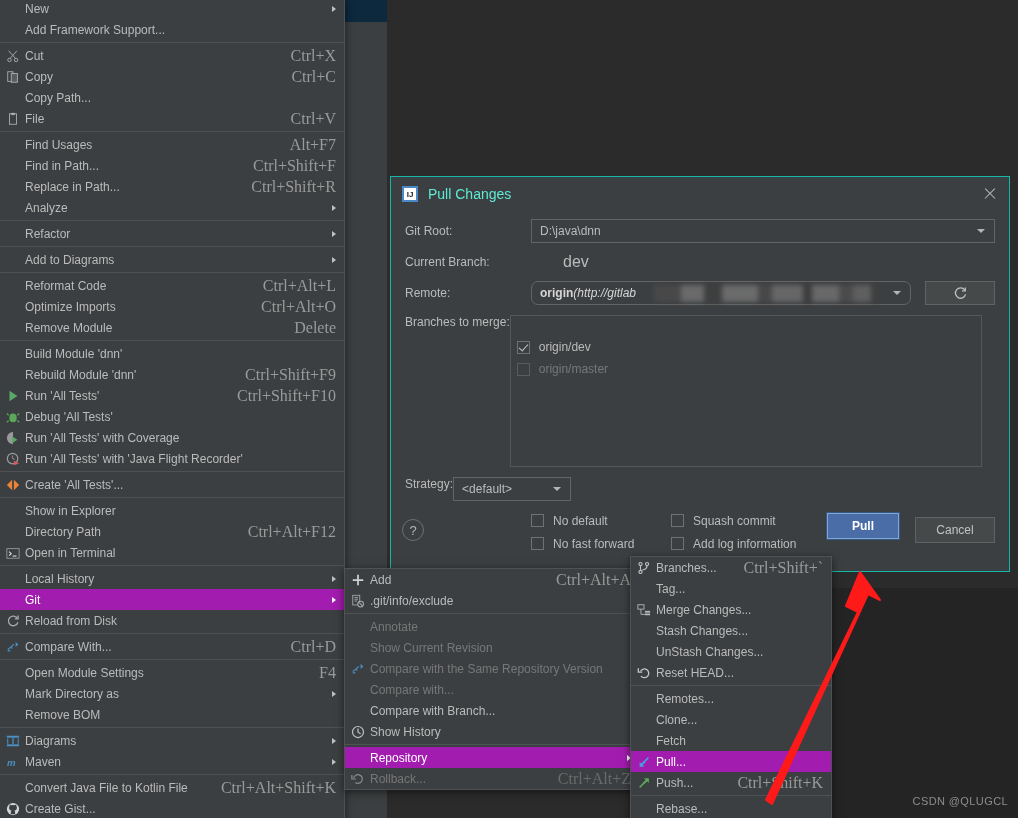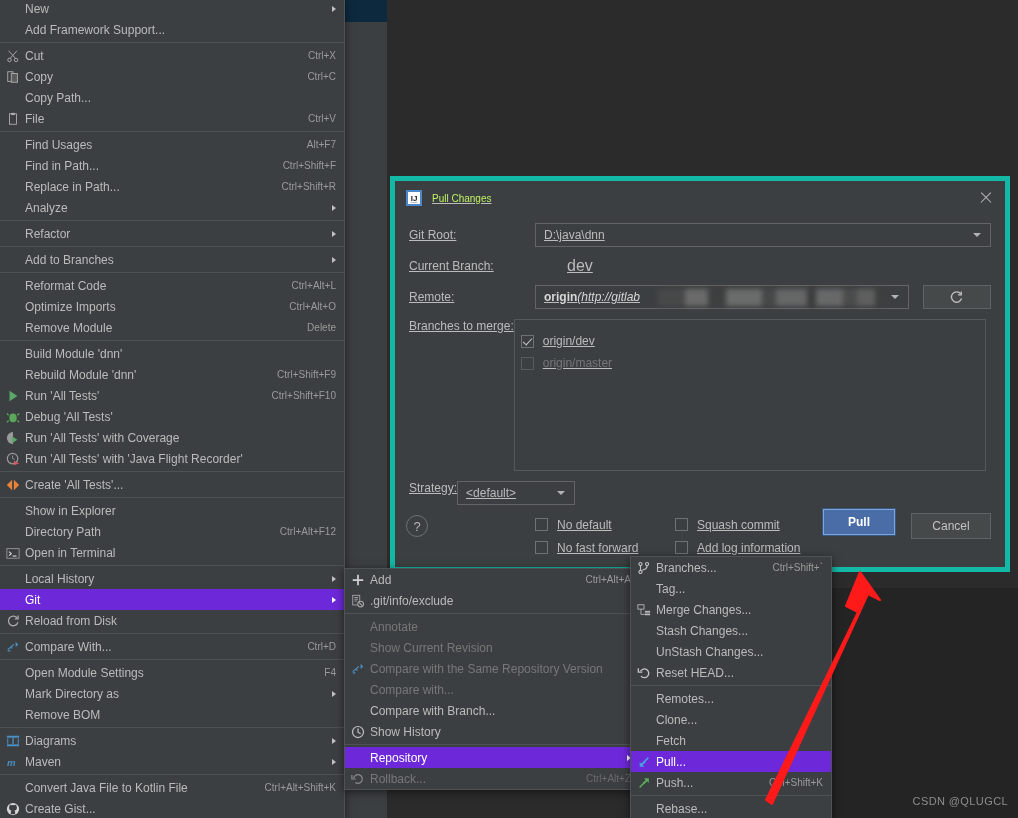--- a/index.html
+++ b/index.html
@@ -56,30 +56,30 @@
   }
   .mi {
     position:relative;
     height:21px;
     display:flex; align-items:center;
     padding:0 8px 0 0;
     color:#bbbbbb;
     white-space:nowrap;
     box-sizing:border-box;
   }
-  .mi.sel { background:#6d28d9; color:#ffffff; }
+  .mi.sel { background:#a21caf; color:#ffffff; }
   .mi.disabled { color:#777777; }
   .mi .ico {
     width:25px; min-width:25px; height:16px;
     display:flex; align-items:center; justify-content:center;
     margin-left:0;
   }
   .mi .lbl { flex:1 1 auto; font-size:12px; }
   .mi .acc {
-    margin-left:18px; color:#9a9a9a; font-size:10px;
+    margin-left:18px; color:#9a9a9a; font-size:16px;font-family:Liberation Serif, serif;
   }
   .mi.disabled .acc { color:#6a6a6a; }
   .mi .arrow {
     margin-left:10px;
     width:0;height:0;
     border-left:4px solid #c0c0c0;
     border-top:3.5px solid transparent;
     border-bottom:3.5px solid transparent;
   }
   .mi.sel .arrow { border-left-color:#ffffff; }
@@ -91,37 +91,36 @@
 
   
   #ctx-git { left:344px; top:568px; width:296px; }
   
   #ctx-repo { left:630px; top:556px; width:202px; }
 
   
   #pull-dialog {
     position:absolute; left:390px; top:176px; width:620px; height:396px;
     background:#3c3f41;
-    border:5px solid #14b8a6;
+    border:1px solid #14b8a6;
     box-sizing:border-box;
-    text-decoration:underline;
   }
   #dlg-titlebar {
     height:34px; display:flex; align-items:center;
     padding:0 8px 0 11px;
   }
   #dlg-icon {
     width:16px;height:16px;margin-right:10px;
     background:#ffffff; border:2px solid #4a88c7;
     display:flex;align-items:center;justify-content:center;
     font-size:8px;font-weight:bold;color:#222;
     font-family:"Liberation Sans",sans-serif;
     box-sizing:border-box;
   }
-  #dlg-title { font-size:10px; color:#bef264; flex:1 1 auto; }
+  #dlg-title { font-size:14px; color:#5eead4; flex:1 1 auto; }
   #dlg-close {
     width:22px;height:22px;position:relative;cursor:default;
   }
   #dlg-close:before, #dlg-close:after {
     content:""; position:absolute; left:4px; top:10px;
     width:14px; height:1.4px; background:#b9b9b9;
   }
   #dlg-close:before { transform:rotate(45deg); }
   #dlg-close:after  { transform:rotate(-45deg); }
 
@@ -139,21 +138,21 @@
   }
   .combo .ctext { flex:1 1 auto; overflow:hidden; white-space:nowrap; }
   .caret {
     width:0;height:0;
     border-top:4px solid #b4b4b4;
     border-left:4px solid transparent;
     border-right:4px solid transparent;
     margin:0 5px;
   }
   #gitroot-combo { width:472px; }
-  #remote-combo  { width:382px; position:relative; }
+  #remote-combo  { width:382px; position:relative;border-radius:7px; }
   #remote-combo .ctext { color:#d6d6d6; }
   #remote-combo b { font-weight:bold; }
   #remote-combo i { font-style:italic; }
   .blur-mask {
     position:absolute; left:122px; top:3px; width:226px; height:17px;
     background:
       linear-gradient(90deg,#4a4a4a 0 12%, #6f6f6f 12% 22%, #3f3f3f 22% 30%,
       #707070 30% 46%, #494949 46% 52%, #6b6b6b 52% 66%, #3c3c3c 66% 70%,
       #6d6d6d 70% 82%, #4d4d4d 82% 88%, #636363 88% 96%, #3f3f3f 96% 100%);
     filter: blur(2.5px);
@@ -163,21 +162,21 @@
     width:70px;height:24px;margin-left:14px;
     background:#45494a; border:1px solid #5e6364;
     display:flex;align-items:center;justify-content:center;
     box-sizing:border-box;
   }
 
   #branches-row { display:flex; align-items:flex-start; margin-bottom:10px; }
   #branches-list {
     width:472px; height:152px;
     background:#3c3f41; border:1px solid #555858;
-    box-sizing:border-box; padding:10px 0 0 6px;
+    box-sizing:border-box; padding:20px 0 0 6px;
   }
   .cbrow { display:flex; align-items:center; height:22px; font-size:12px; }
   .cbox {
     width:13px;height:13px;box-sizing:border-box;
     border:1px solid #6e7273; background:#3c3f41;
     margin-right:9px; position:relative;
   }
   .cbox.checked:after {
     content:""; position:absolute; left:3px; top:0px;
     width:4px;height:8px; border:solid #c6c6c6;
@@ -399,21 +398,21 @@
     </div>
     <div class="sep"></div>
     <div class="mi">
       <span class="ico"></span>
       <span class="lbl">Refactor</span>
       <span class="arrow"></span>
     </div>
     <div class="sep"></div>
     <div class="mi">
       <span class="ico"></span>
-      <span class="lbl">Add to Branches</span>
+      <span class="lbl">Add to Diagrams</span>
       <span class="arrow"></span>
     </div>
     <div class="sep"></div>
     <div class="mi">
       <span class="ico"></span>
       <span class="lbl">Reformat Code</span>
       <span class="acc">Ctrl+Alt+L</span>
     </div>
     <div class="mi">
       <span class="ico"></span>

